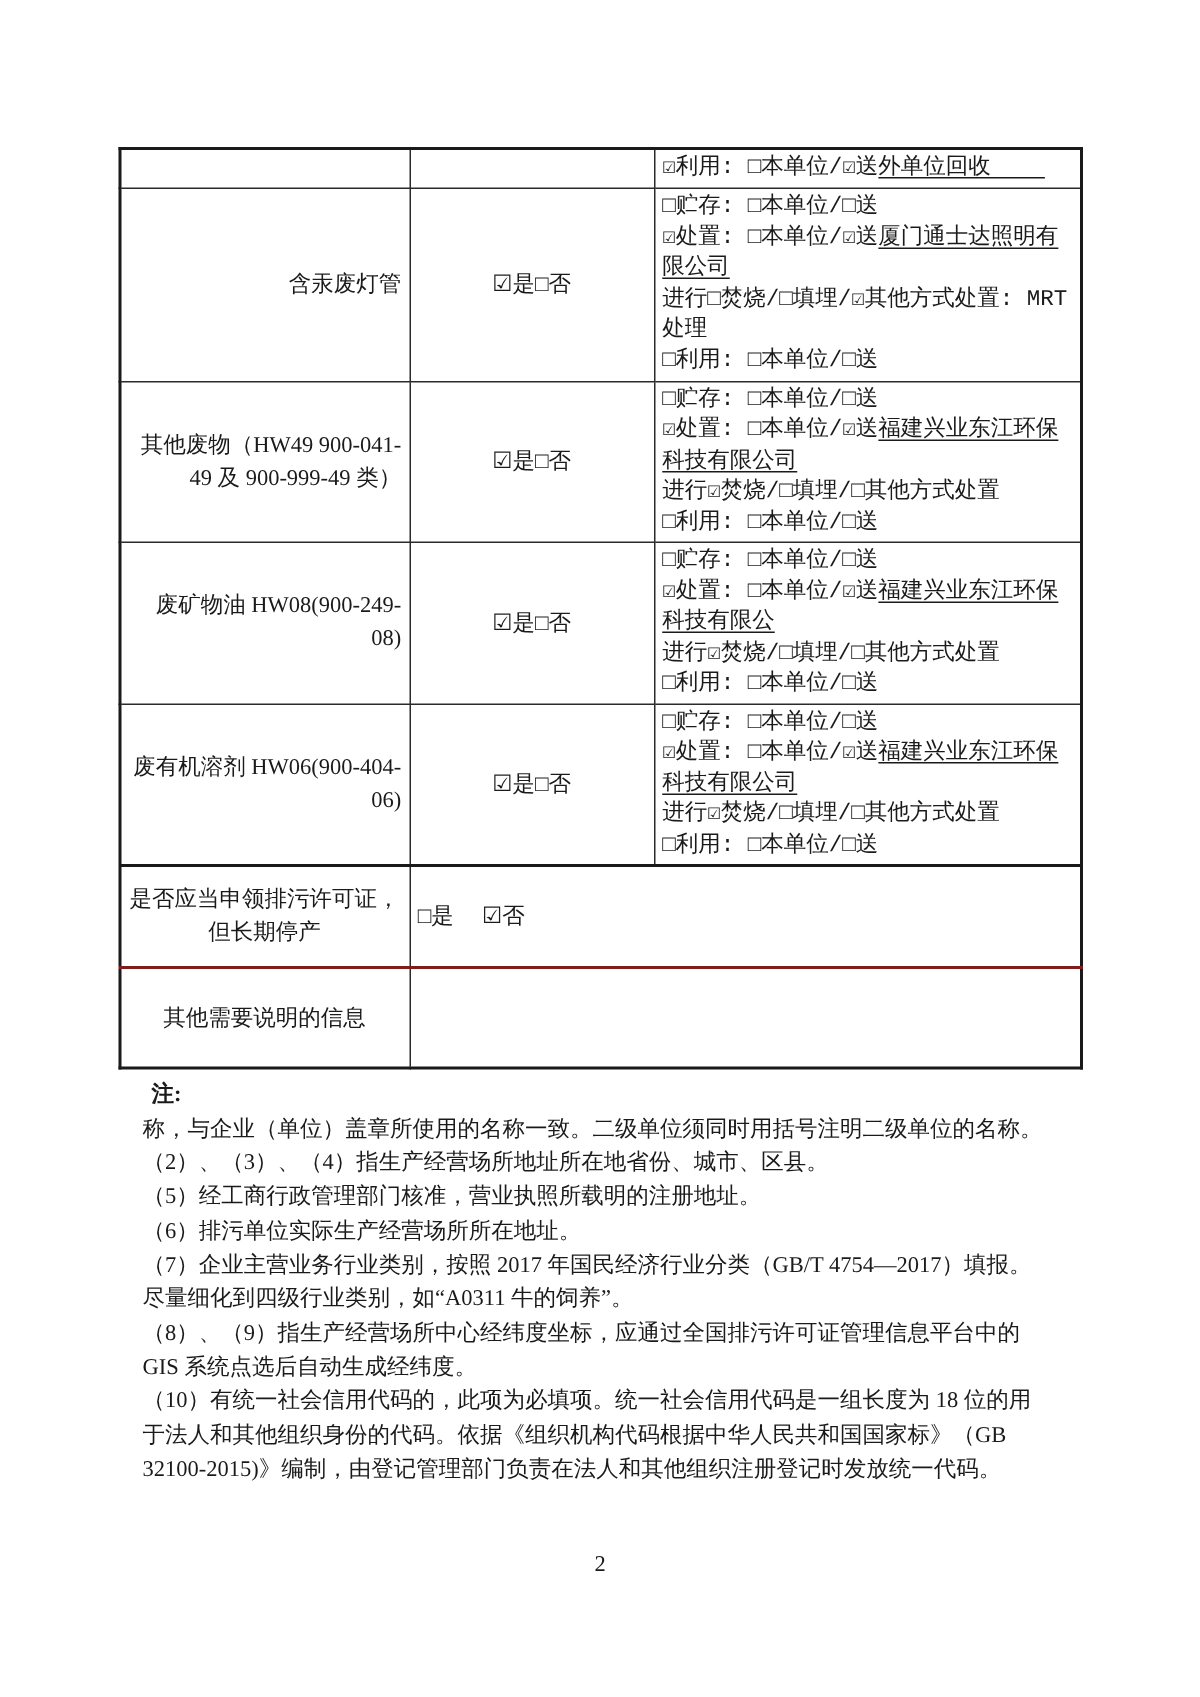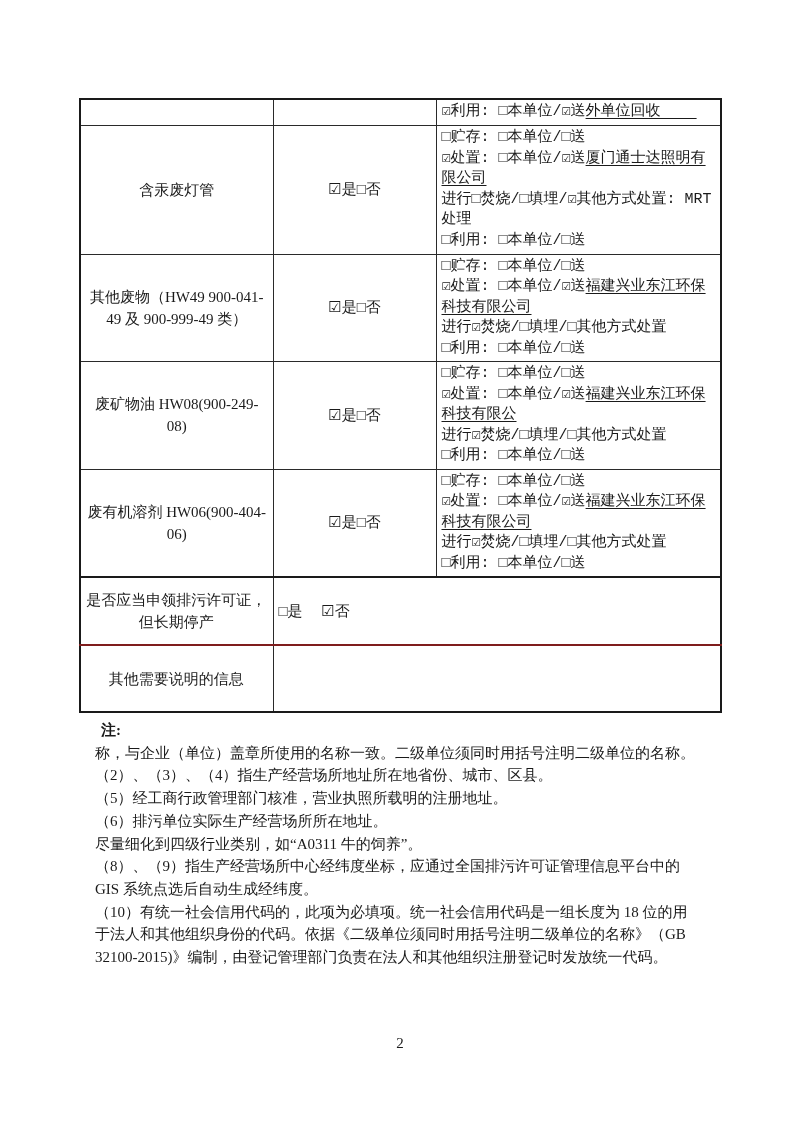--- a/index.html
+++ b/index.html
@@ -27,21 +27,21 @@
   }
   tbody tr:nth-child(1) { height:22px; }
   tbody tr:nth-child(2) { height:129px; }
   tbody tr:nth-child(3) { height:101px; }
   tbody tr:nth-child(4) { height:106px; }
   tbody tr:nth-child(5) { height:107px; }
   tbody tr:nth-child(6) { height:68px; }
   tbody tr:nth-child(7) { height:67px; }
   tbody tr:nth-child(6) td { border-top:2px solid #1a1a1a; }
   tbody tr:nth-child(7) td { border-top:2px solid #7f1d1d; }
-  td.label-cell { text-align:center; padding-left:8px; line-height:22px; }
+  td.label-cell { text-align:right; padding-left:8px; line-height:22px; }
   tr.merged-row td.label-cell { text-align:center; padding-left:4px;margin-top:32px; }
   td.yesno-cell { text-align:center; font-size:15.5px; }
   td.disposal-cell { padding:3px 5px;font-family:Liberation Mono, monospace; }
   td.merged-cell { padding-left:21px; font-size:15.5px; }
   .line { line-height:20.5px; white-space:pre; }
   .u { text-decoration:underline; text-underline-offset:3px; text-decoration-thickness:1px; }
   .notes {
     position:absolute; left:95px; top:719px; width:626px;
     font-size:15px; line-height:22.7px;
   }
@@ -129,24 +129,25 @@
       </tbody>
   </table>
 
   <div class="notes">
     <div class="notes-title">注:</div>
     <div>
         <div class="note-line">称，与企业（单位）盖章所使用的名称一致。二级单位须同时用括号注明二级单位的名称。</div>
         <div class="note-line">（2）、（3）、（4）指生产经营场所地址所在地省份、城市、区县。</div>
         <div class="note-line">（5）经工商行政管理部门核准，营业执照所载明的注册地址。</div>
         <div class="note-line">（6）排污单位实际生产经营场所所在地址。</div>
+        <div class="note-line">（7）企业主营业务行业类别，按照 2017 年国民经济行业分类（GB/T 4754—2017）填报。</div>
         <div class="note-line">尽量细化到四级行业类别，如“A0311 牛的饲养”。</div>
         <div class="note-line">（8）、（9）指生产经营场所中心经纬度坐标，应通过全国排污许可证管理信息平台中的</div>
         <div class="note-line">GIS 系统点选后自动生成经纬度。</div>
         <div class="note-line">（10）有统一社会信用代码的，此项为必填项。统一社会信用代码是一组长度为 18 位的用</div>
-        <div class="note-line">于法人和其他组织身份的代码。依据《二级单位须同时用括号注明二级单位的名称》（GB</div>
+        <div class="note-line">于法人和其他组织身份的代码。依据《组织机构代码根据中华人民共和国国家标》（GB</div>
         <div class="note-line">32100-2015)》编制，由登记管理部门负责在法人和其他组织注册登记时发放统一代码。</div>
       </div>
   </div>
 
   <div class="page-number">2</div>
 
 </div>
 
 </body></html>

